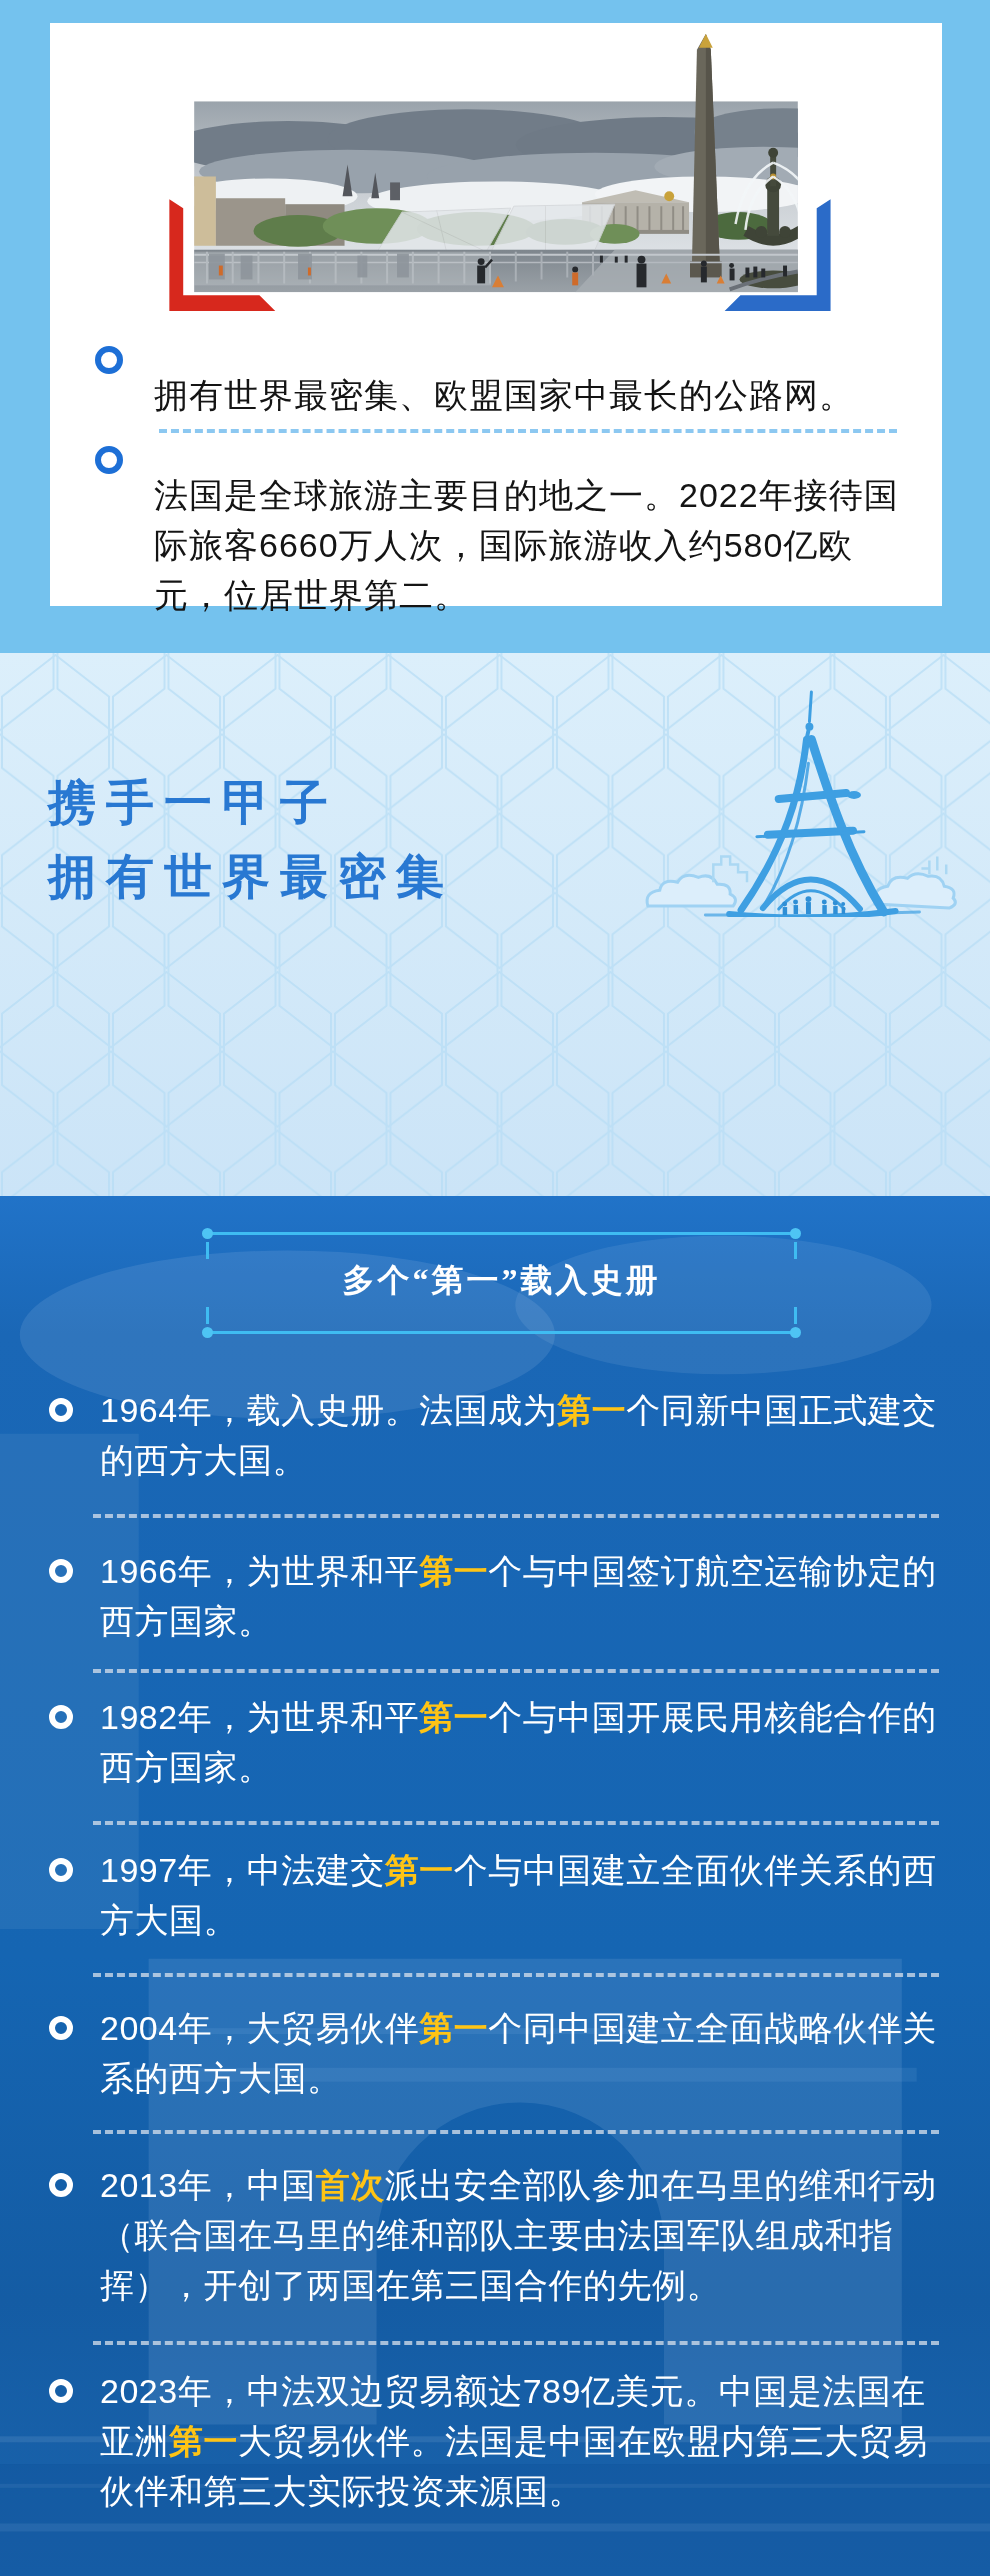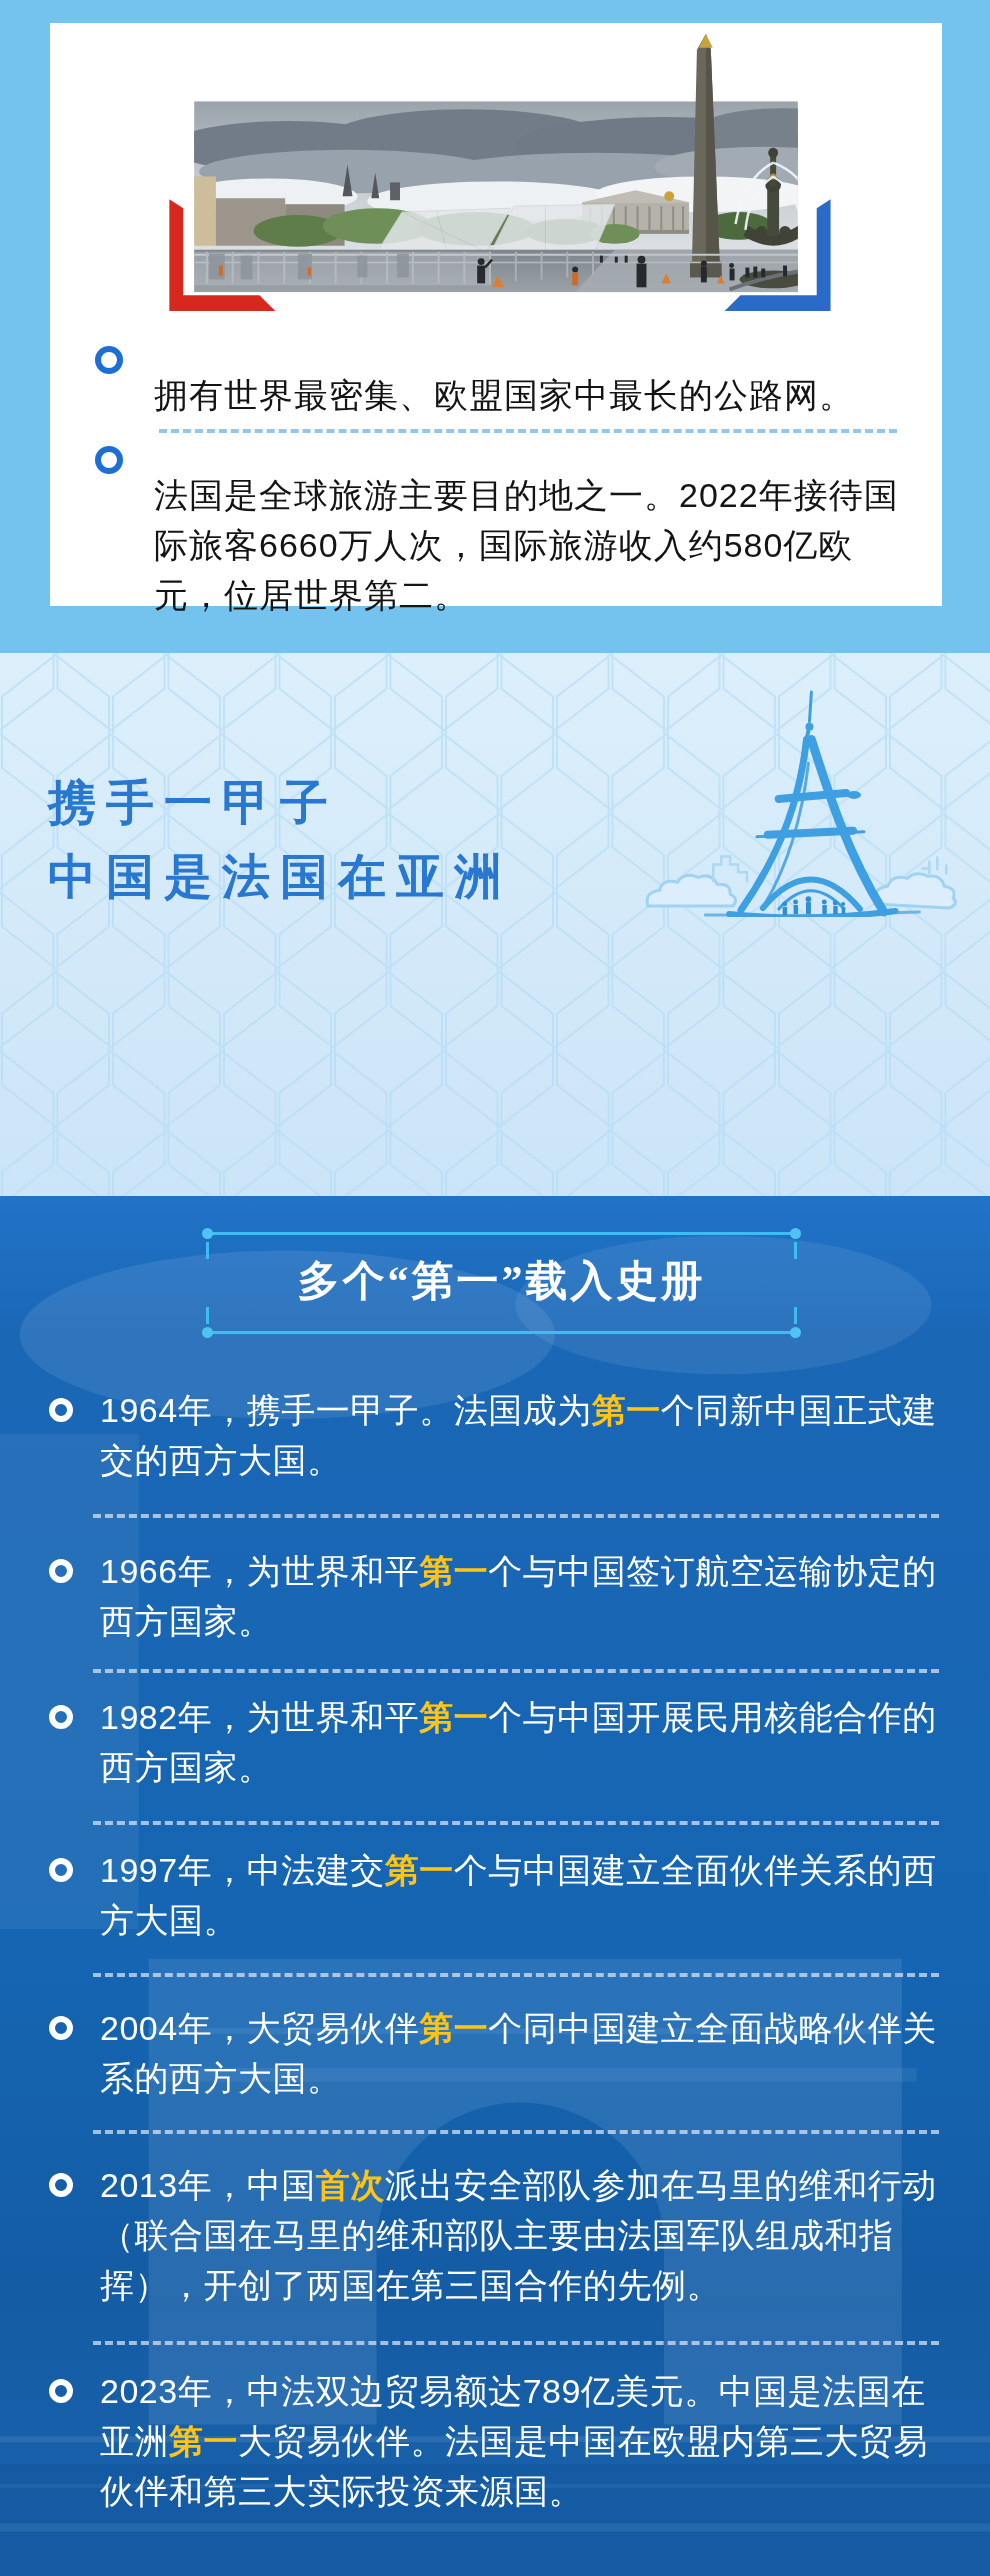--- a/index.html
+++ b/index.html
@@ -55,21 +55,21 @@
   .badge{position:absolute;left:204px;top:36px;width:595px;height:102px;}
   .badge-line{position:absolute;left:6px;right:6px;height:3px;background:#3FBCF2;}
   .badge-line.top{top:0;}
   .badge-line.bottom{bottom:0;}
   .badge-dot{position:absolute;width:11px;height:11px;border-radius:50%;background:#4EC4F4;}
   .badge-tick{position:absolute;width:3px;height:17px;background:#3FBCF2;}
   .badge-heading{
     position:absolute;left:0;right:0;top:50%;transform:translateY(-54%);
     text-align:center;color:#ffffff;
     font-family:"Liberation Serif","DejaVu Serif",serif;
-    font-size:42px;font-weight:700;letter-spacing:3px;white-space:nowrap;
+    font-size:32px;font-weight:700;letter-spacing:3px;white-space:nowrap;
   }
 
   .firsts-list{list-style:none;margin:0;padding:0;}
   .first-item{position:absolute;left:49px;width:911px;}
   .item-ring{
     position:absolute;left:0;top:13px;width:12px;height:12px;
     border:6px solid #ffffff;border-radius:50%;box-sizing:content-box;
   }
   .item-text{
     margin:0 0 0 51px;width:860px;
@@ -268,21 +268,21 @@
           <stop offset="0" stop-color="#DCEFFB"></stop>
           <stop offset="1" stop-color="#CBE4F7"></stop>
         </linearGradient>
       </defs>
       <rect x="0" y="0" width="1000" height="548" fill="url(#hexfade)"></rect>
       <rect x="0" y="0" width="1000" height="548" fill="url(#hx)" opacity="0.75"></rect>
     </svg>
 
     <h1 class="intro-title">
       <div>携手一甲子</div>
-      <div>中国是法国在亚洲</div>
+      <div>拥有世界最密集</div>
     </h1>
 
     <svg class="eiffel-svg" viewBox="0 0 340 235" aria-hidden="true">
       <path d="M14,224 Q10,210 26,208 Q28,196 44,200 Q50,189 65,195 Q78,190 84,202 Q98,201 97,212 Q106,216 100,224 Z" fill="#DCEEFB" stroke="#9FD2F3" stroke-width="3"></path>
       <path d="M243,222 Q240,206 256,204 Q260,192 276,196 Q284,188 297,194 Q310,192 313,204 Q326,206 322,216 Q328,222 318,226 Z" fill="#DCEEFB" stroke="#9FD2F3" stroke-width="3"></path>
       <g stroke="#ABD8F3" stroke-width="2.5" fill="none">
         <path d="M80,200 L80,182 L88,182 L88,174 L97,174 L97,182 L105,182 L105,190 L114,190 L114,200"></path>
         <path d="M298,192 L298,178 M306,188 L306,174 M315,192 L315,182 M290,186 L298,186"></path>
       </g>
       <g stroke="#3E9FE2" fill="none" stroke-linecap="round">
@@ -347,21 +347,21 @@
       <span class="badge-tick" style="left:2px;top:10px;"></span>
       <span class="badge-tick" style="right:2px;top:10px;"></span>
       <span class="badge-tick" style="left:2px;bottom:10px;"></span>
       <span class="badge-tick" style="right:2px;bottom:10px;"></span>
       <div class="badge-heading">多个“第一”载入史册</div>
     </div>
 
     <ol class="firsts-list">
       <li class="first-item" style="top:189px;">
         <span class="item-ring"></span>
-        <p class="item-text"><span>1964年，携手一甲子。法国成为</span><span class="hl">第一</span><span>个同新中国正式建交的西方大国。</span></p>
+        <p class="item-text"><span>1964年，载入史册。法国成为</span><span class="hl">第一</span><span>个同新中国正式建交的西方大国。</span></p>
       </li>
       <li class="dark-divider" style="top:318px;"></li>
 
       <li class="first-item" style="top:350px;">
         <span class="item-ring"></span>
         <p class="item-text"><span>1966年，为世界和平</span><span class="hl">第一</span><span>个与中国签订航空运输协定的西方国家。</span></p>
       </li>
       <li class="dark-divider" style="top:473px;"></li>
 
       <li class="first-item" style="top:496px;">

